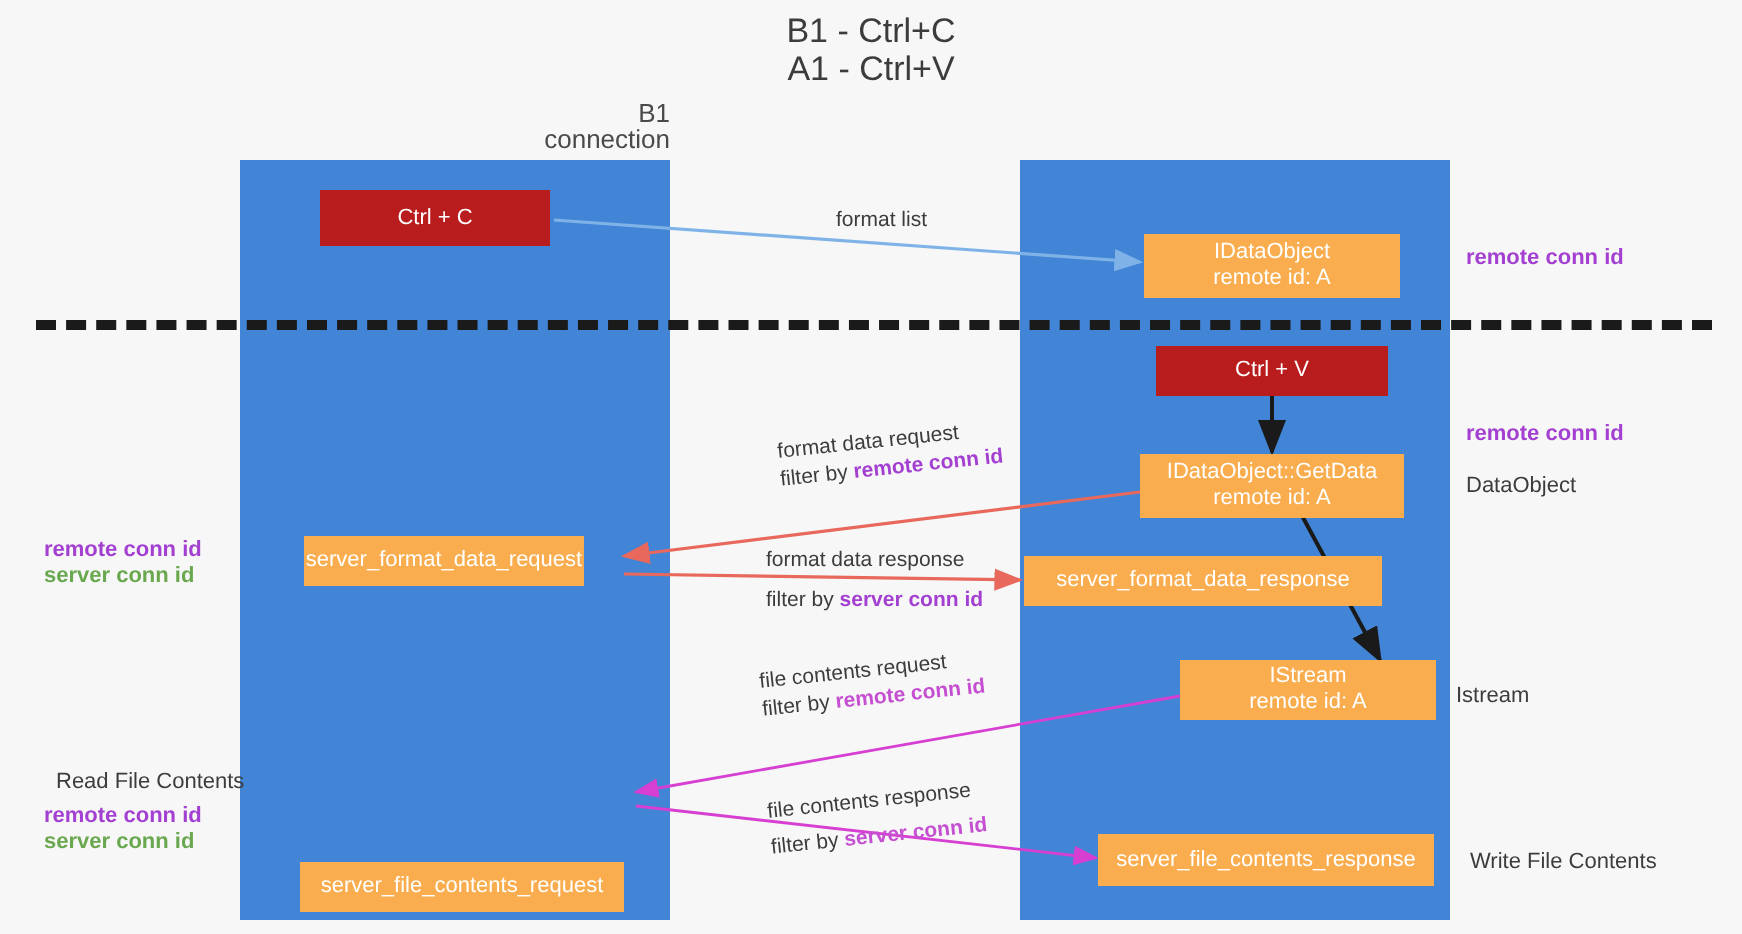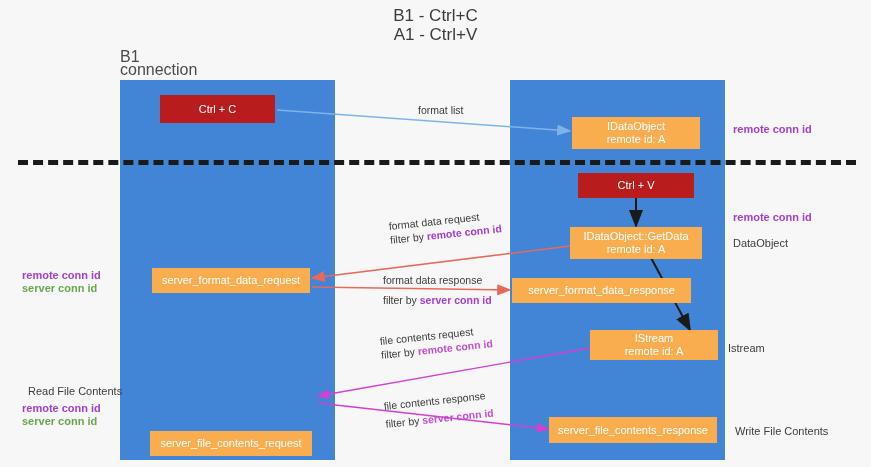--- a/index.html
+++ b/index.html
@@ -5,21 +5,21 @@
   html,body{margin:0;padding:0;background:#f7f7f7;}
   body{width:871px;height:467px;position:relative;overflow:hidden;
        font-family:"Liberation Sans","DejaVu Sans",sans-serif;color:#333;}
   #stage{position:absolute;inset:0;}
   .abs{position:absolute;}
 
   
   .title{width:100%;text-align:center;top:6px;font-size:17px;color:#3c3c3c;line-height:19px;}
 
   
-  .colhdr{text-align:left;font-size:16px;color:#4a4a4a;line-height:13px;}
+  .colhdr{text-align:right;font-size:13px;color:#4a4a4a;line-height:13px;}
 
   
   .lane{background:#4285d6;}
 
   
   .node{box-sizing:border-box;display:flex;flex-direction:column;
         align-items:center;justify-content:center;color:#ffffff;
         font-size:11px;line-height:13px;text-align:center;}
   .node.green{background:#b91c1c;}
   .node.orange{background:#f9ad4e;}
@@ -103,21 +103,21 @@
 
   <div class="abs node green" style="left:578px;top:173px;width:116px;height:25px;">
     <div>Ctrl + V</div>
   </div>
 
   <div class="abs node orange" style="left:570px;top:227px;width:132px;height:32px;">
     <div>IDataObject::GetData</div>
     <div class="l2">remote id: A</div>
   </div>
 
-  <div class="abs node orange" style="left:152px;top:268px;width:158px;height:25px;">
+  <div class="abs node orange" style="left:152px;top:268px;width:140px;height:25px;">
     <div>server_format_data_request</div>
   </div>
 
   <div class="abs node orange" style="left:512px;top:278px;width:179px;height:25px;">
     <div>server_format_data_response</div>
   </div>
 
   <div class="abs node orange" style="left:590px;top:330px;width:128px;height:30px;">
     <div>IStream</div>
     <div class="l2">remote id: A</div>

